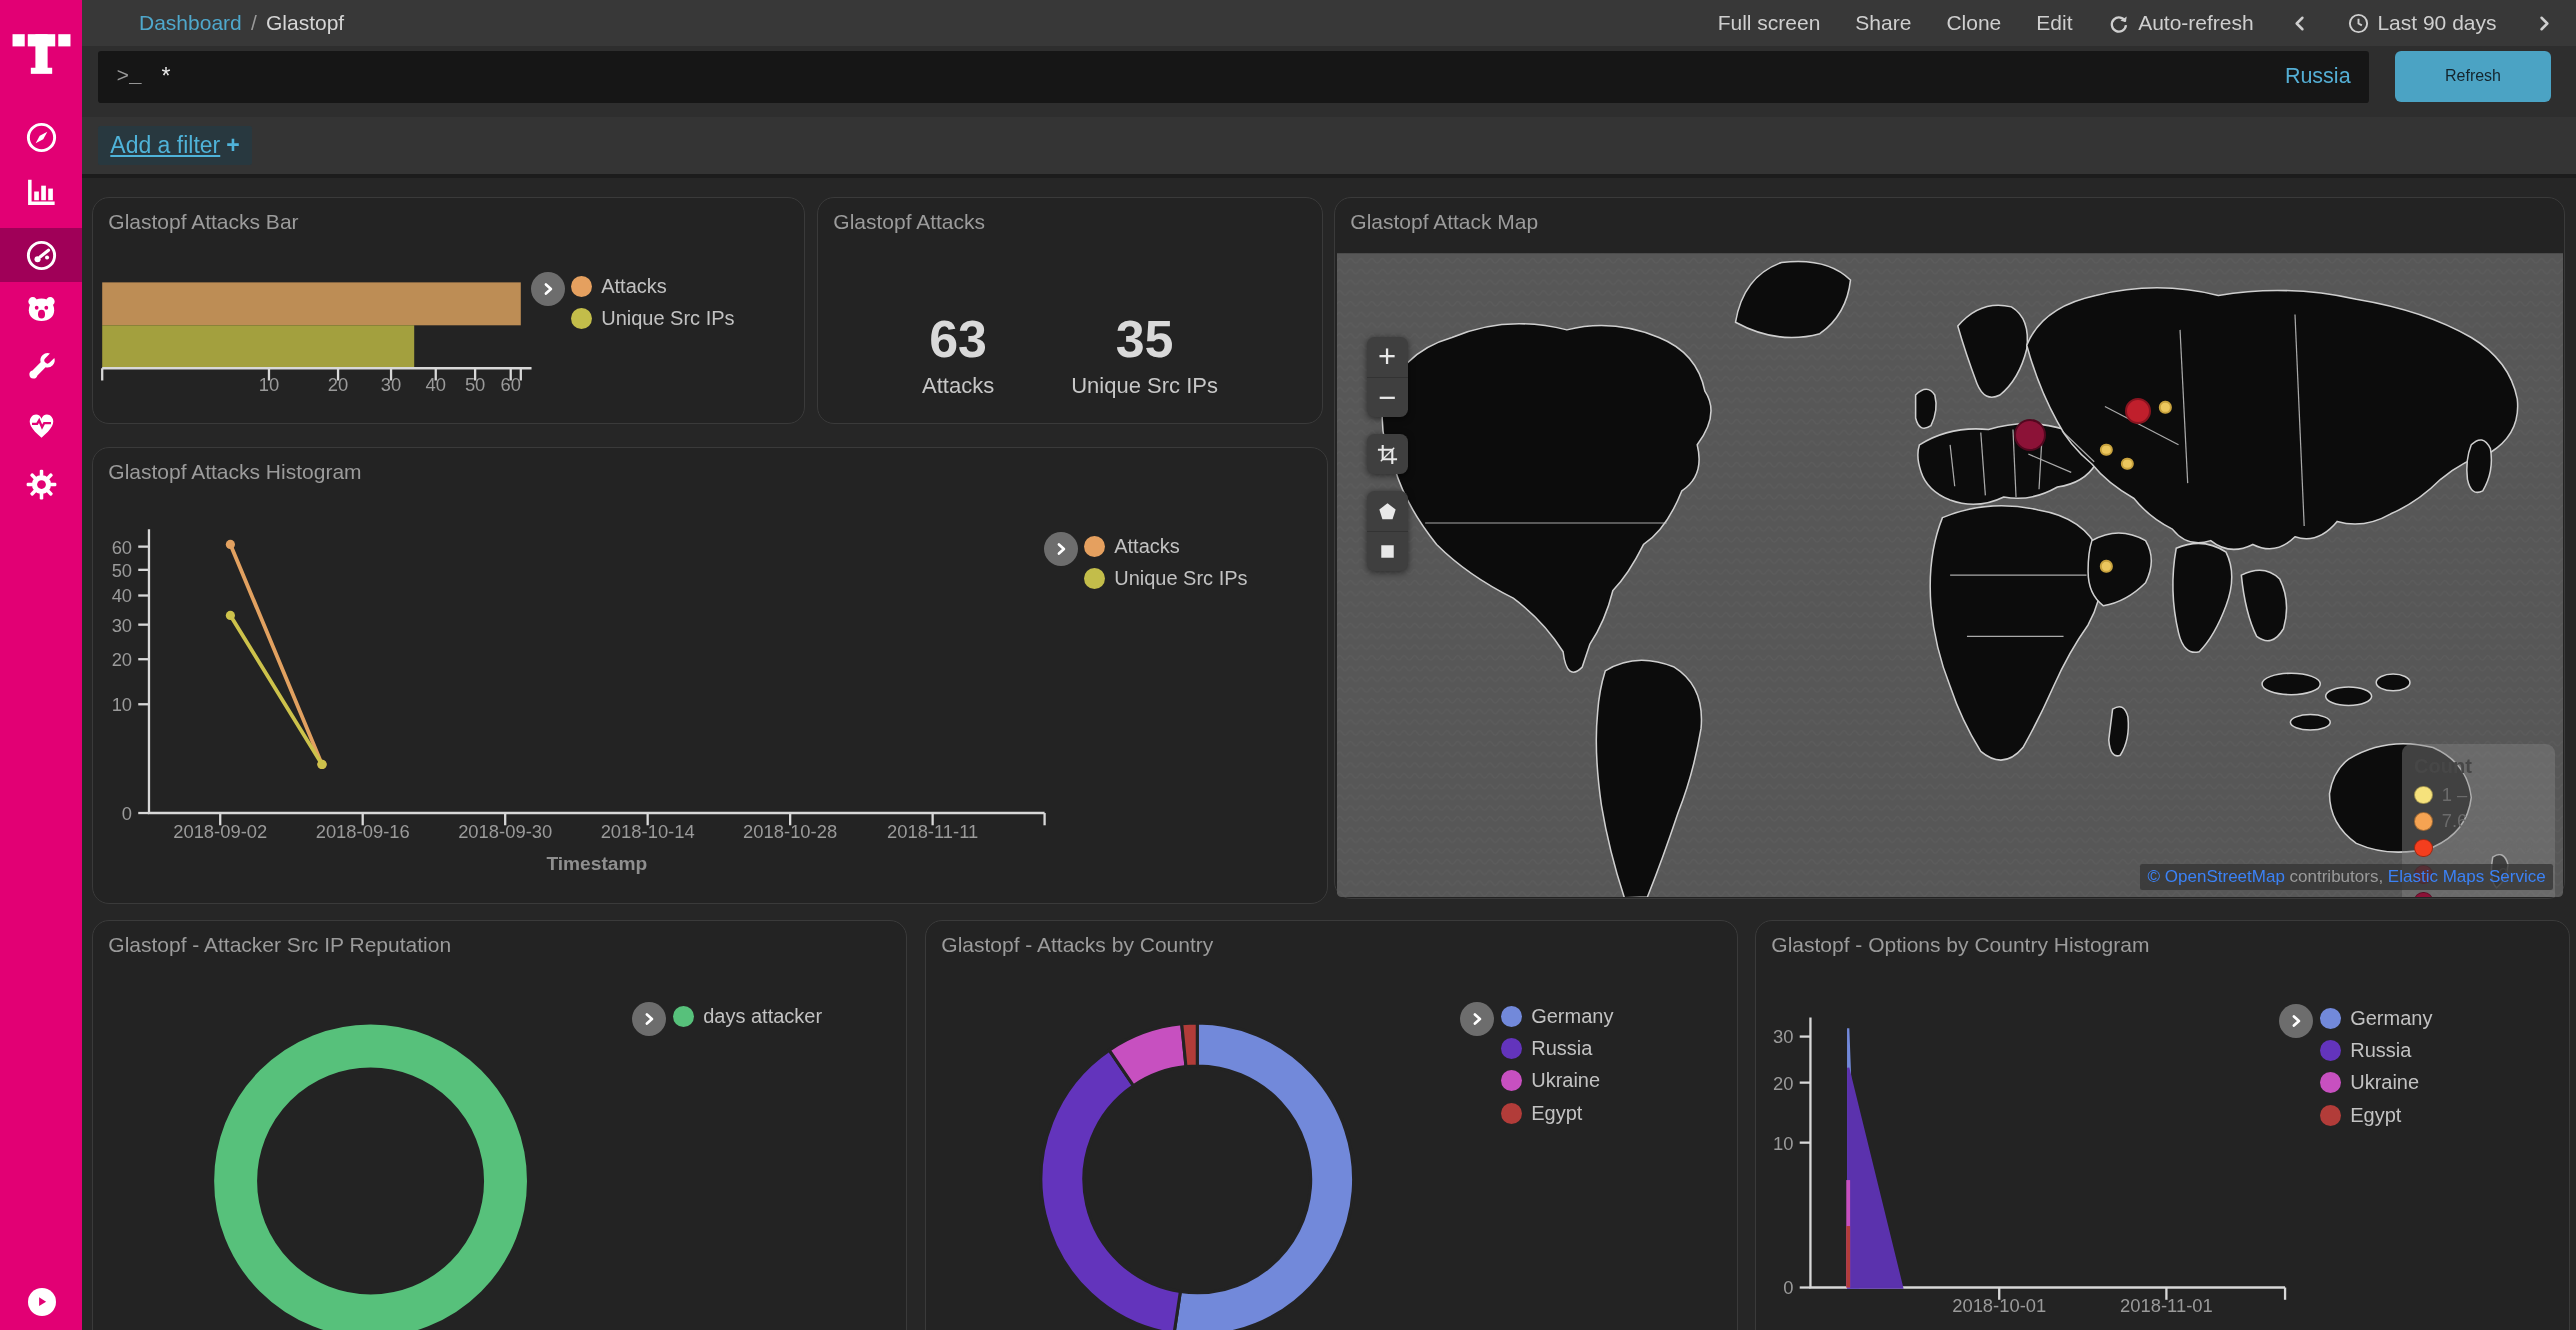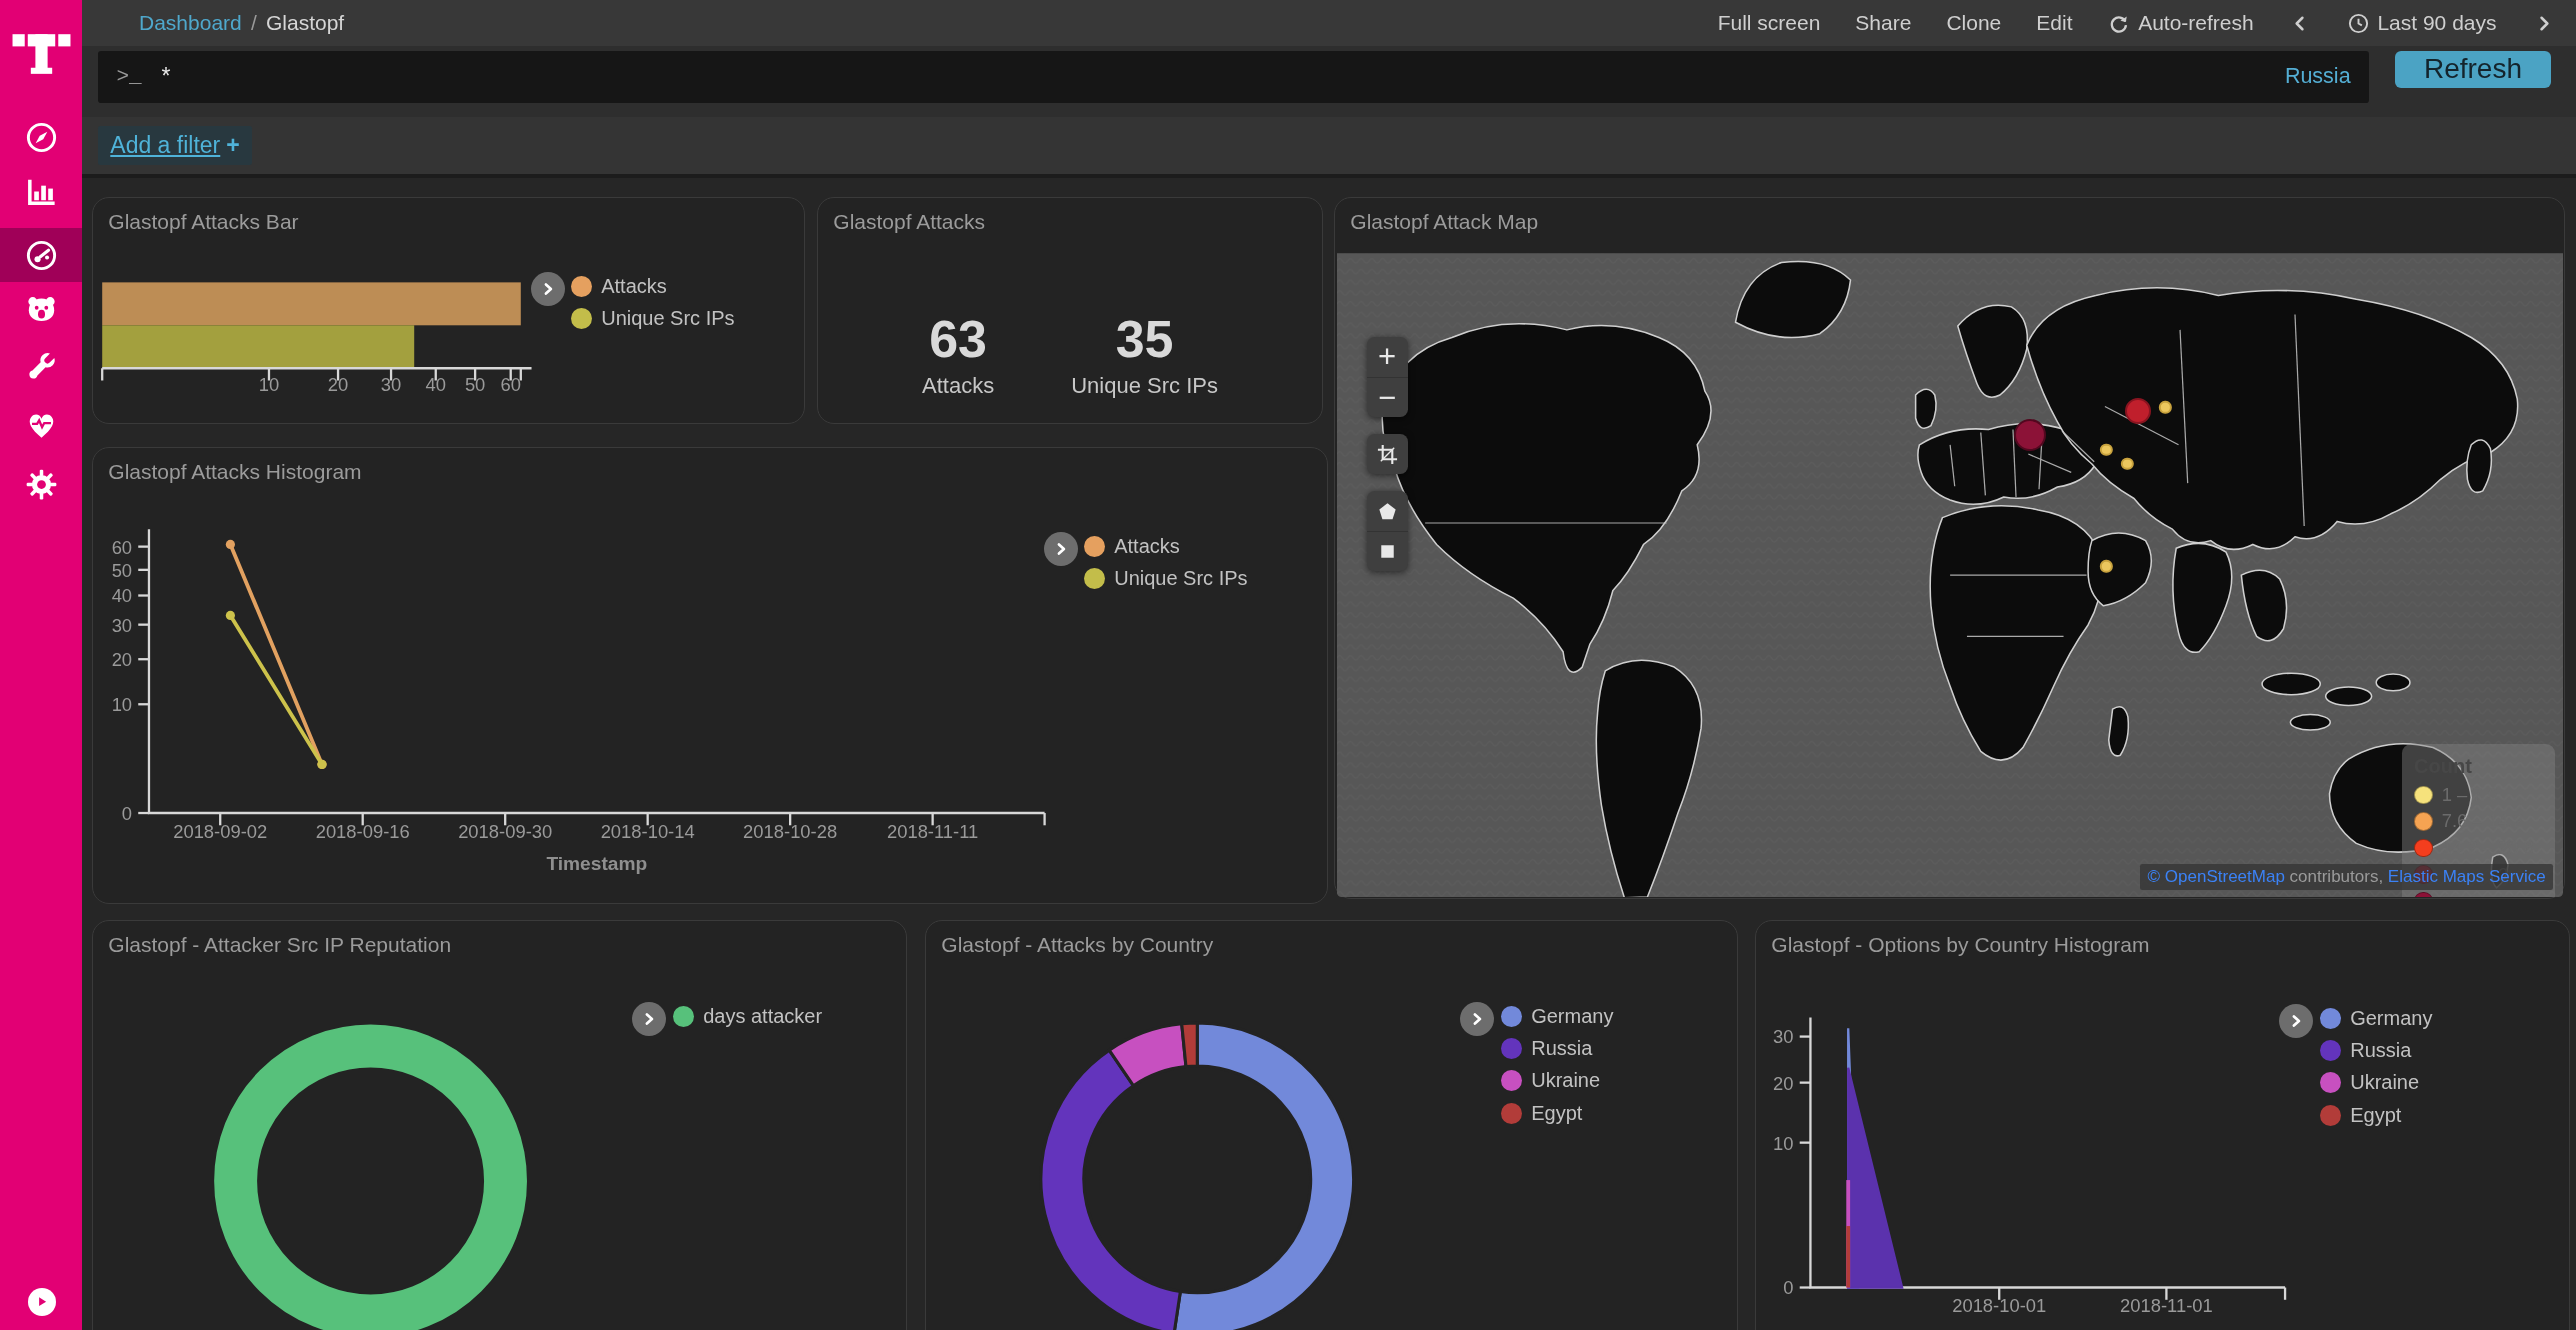--- a/index.html
+++ b/index.html
@@ -23,21 +23,21 @@
   .crumb-current { color:#d6d6d6; }
   .topnav-right { margin-left:auto; display:flex; align-items:center; gap:35px; margin-right:21.5px; }
   .topnav-item { cursor:pointer; display:flex; align-items:center; gap:7.7px; white-space:nowrap; }
   .topnav-item svg { width:23px; height:23px; }
 
   .querybar { position:absolute; left:82px; right:0; top:46px; height:71px; background:#2e2e2e; display:flex; align-items:center; }
   .query-input { position:absolute; left:16px; top:4.6px; right:207px; height:52px; background:#161616; border-radius:3.1px; display:flex; align-items:center; padding:0 18.4px; }
   .query-prompt { font-family:"Liberation Mono","DejaVu Sans Mono",monospace; color:#9a9a9a; font-size:21px; margin-right:20px; }
   .query-text { color:#e8e8e8; font-size:23px; flex:1; }
   .options-link { color:#54aed4; font-size:21.5px; cursor:pointer; margin-left:auto; }
-  .refresh-btn { position:absolute; right:25px; top:4.6px; width:156px; height:37px; background:#4ba3c4; color:#14242c; font-size:28px; border:none; border-radius:6.1px; cursor:pointer; display:flex; align-items:center; justify-content:center; }
+  .refresh-btn { position:absolute; right:25px; top:4.6px; width:156px; height:51px; background:#4ba3c4; color:#14242c; font-size:16px; border:none; border-radius:6.1px; cursor:pointer; display:flex; align-items:center; justify-content:center; }
 
   .filterbar { position:absolute; left:82px; right:0; top:117px; height:61px; background:#343434; display:flex; align-items:center; border-bottom:4.6px solid #1c1c1c; }
   .add-filter { margin-left:16px; background:#28383f; padding:6.1px 12.3px; border-radius:2.3px; font-size:23px; cursor:pointer; }
   .add-filter .lbl { color:#4fb3d9; text-decoration:underline; }
   .add-filter .plus { color:#4fb3d9; font-weight:bold; margin-left:6.1px; text-decoration:none; }
 
   
   .panel { position:absolute; background:#232323; border:1.5px solid #3a3a3a; border-radius:17px; }
   .panel-title { position:absolute; left:15.3px; top:12.3px; font-size:21px; color:#9b9b9b; white-space:nowrap; }
 

